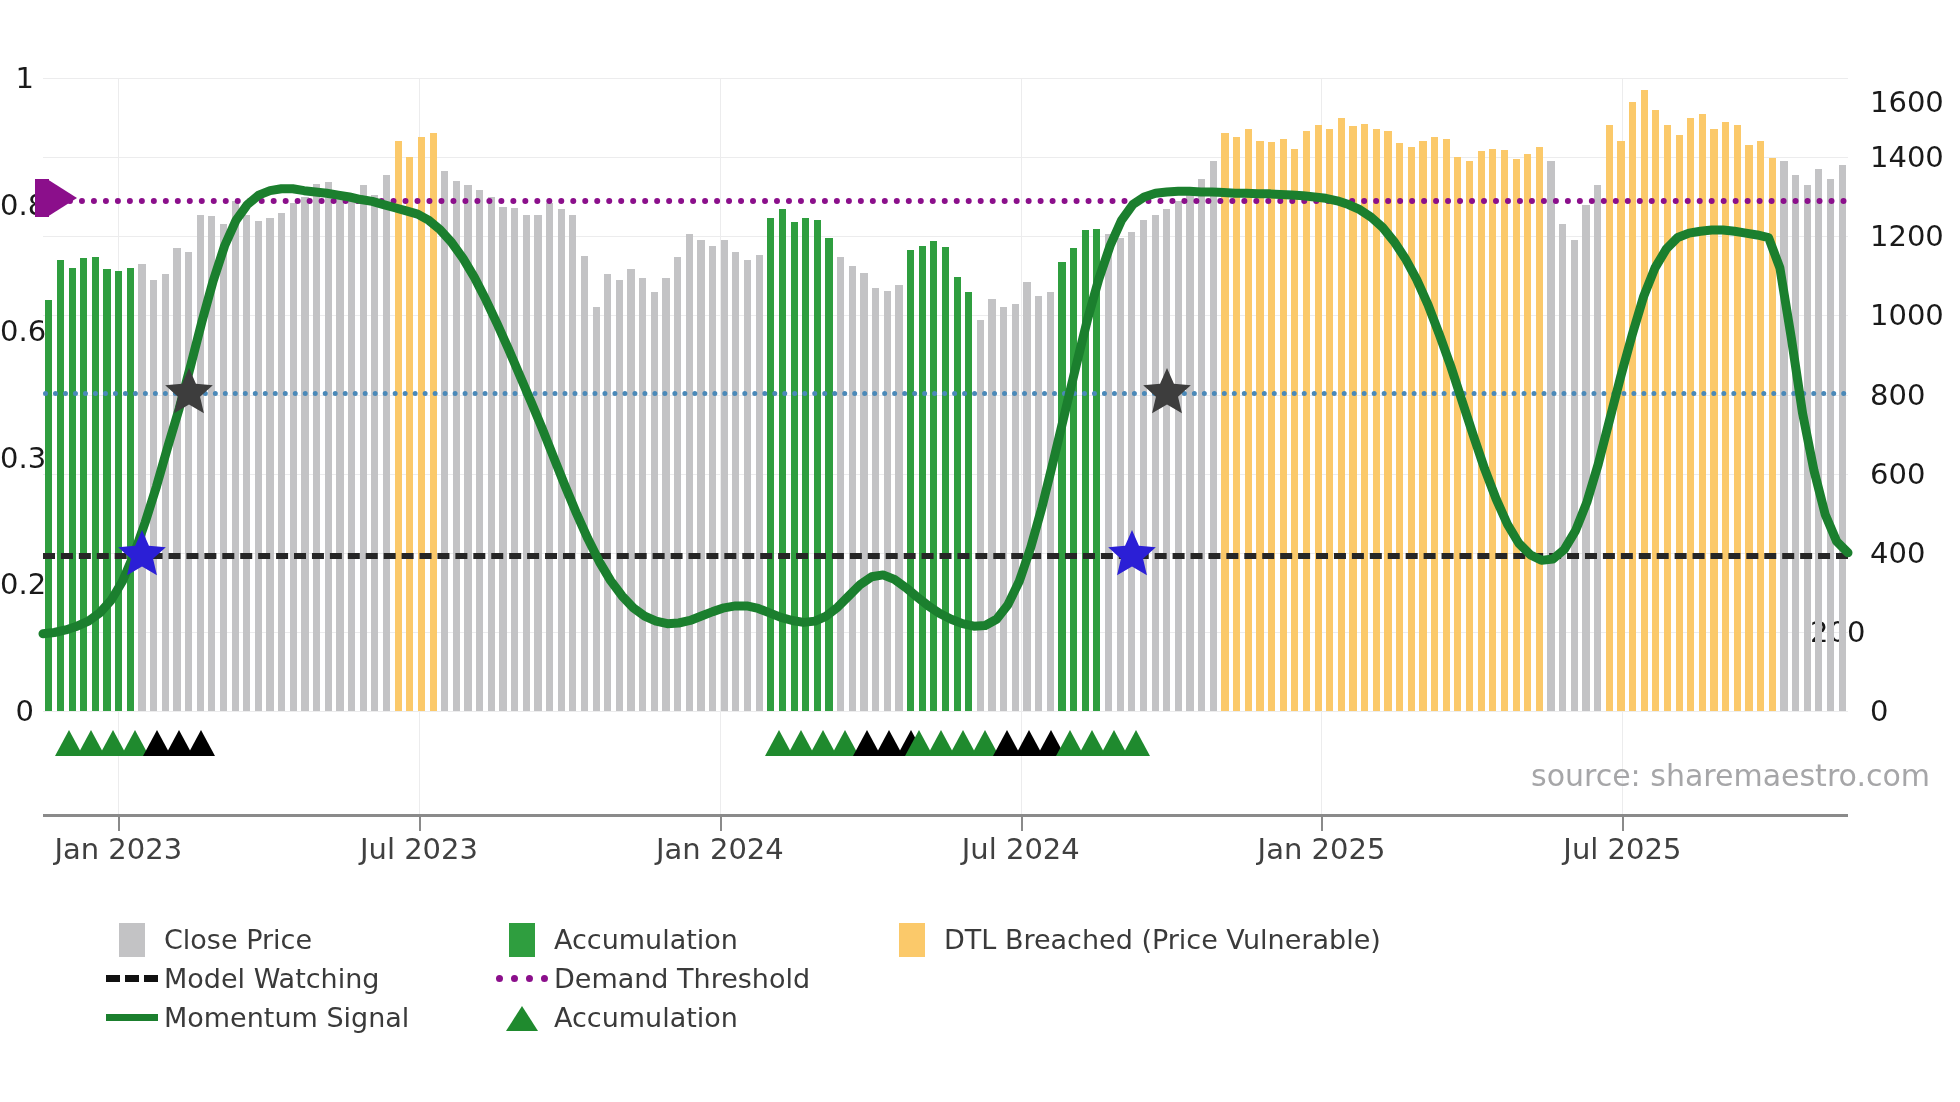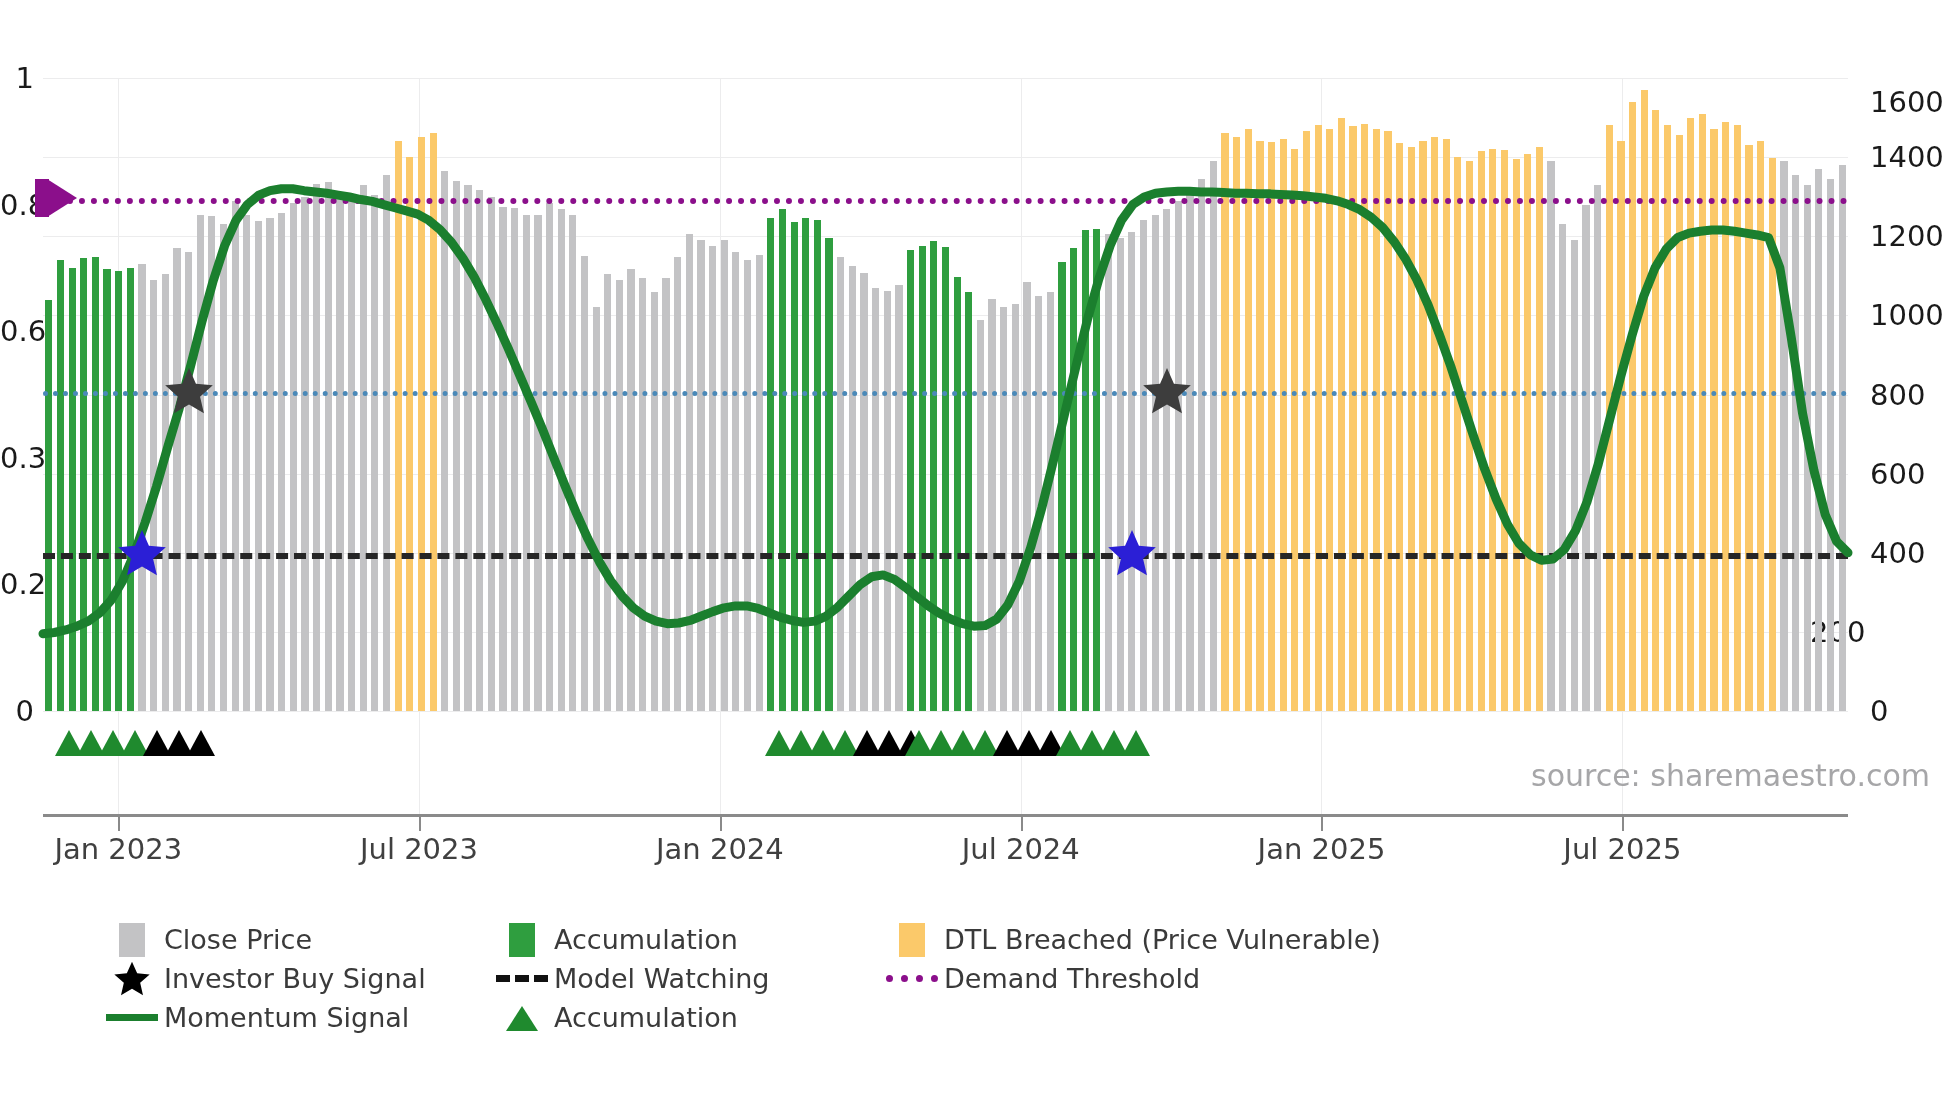--- a/index.html
+++ b/index.html
@@ -465,28 +465,20 @@
       <div class="legend-item" style="width:540px">
         <span class="legend-glyph">
             <span class="sw-rect" style="background:#fbc96a"></span>
           </span>
         <span class="legend-label">DTL Breached (Price Vulnerable)</span>
       </div>
     </div>
     <div class="legend-row">
       <div class="legend-item" style="width:390px">
         <span class="legend-glyph">
-          <svg width="40" height="40" viewBox="0 0 24 24">
-              <polygon points="12,1.6 15.1,8.6 22.6,9.3 16.9,14.3 18.6,21.8 12,17.8 5.4,21.8 7.1,14.3 1.4,9.3 8.9,8.6" fill="#000000"></polygon>
-            </svg>
-        </span>
-        <span class="legend-label">Investor Buy Signal</span>
-      </div>
-      <div class="legend-item" style="width:390px">
-        <span class="legend-glyph">
             <span class="sw-dash"></span>
           </span>
         <span class="legend-label">Model Watching</span>
       </div>
       <div class="legend-item">
         <span class="legend-glyph">
             <span class="sw-dot purple"></span>
           </span>
         <span class="legend-label">Demand Threshold</span>
       </div>

